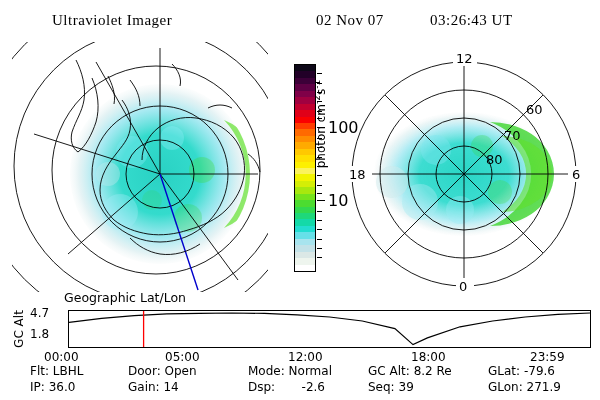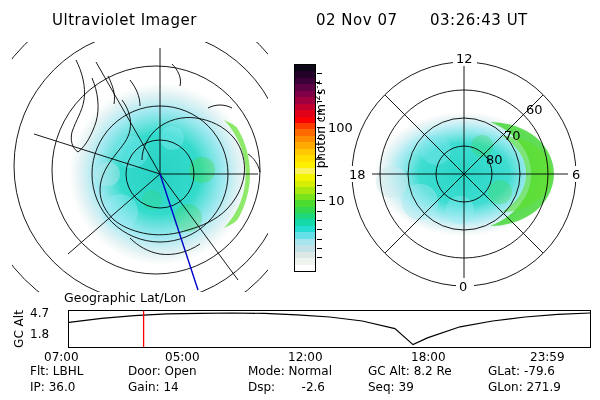--- a/index.html
+++ b/index.html
@@ -19,20 +19,21 @@
 
   
   .header {
     position: absolute;
     top: 8px; left: 0; width: 600px;
     height: 24px;
     display: flex;
     align-items: center;
     font-size: 15px;
     letter-spacing: 0.5px;
+    font-family: Liberation Serif, serif;
   }
   .hdr-title { position: absolute; left: 52px; }
   .hdr-date  { position: absolute; left: 272px; margin-left: 44px; }
   .hdr-time  { position: absolute; left: 430px; }
 
   
   .panel { position: absolute; }
   #geo-panel  { left: 12px;  top: 42px; width: 256px; height: 250px; }
   #apex-panel { left: 340px; top: 42px; width: 256px; height: 250px; }
 
@@ -68,21 +69,21 @@
   .cbar-grad { position: absolute; inset: 0; }
   .cbar-ticks { position: absolute; left: 41px; top: 6px; height: 208px; width: 26px; }
   .cbar-tick {
     position: absolute; left: 0;
     width: 5px; height: 1px; background: #000;
   }
   .cbar-tick.major { width: 8px; }
   .cbar-lbl {
     position: absolute;
     left: 11px;
-    font-size: 13px;
+    font-size: 16px;
     transform: translateY(-50%);
     white-space: nowrap;
   }
 
   
   #orbit-block { position: absolute; left: 0; top: 300px; width: 600px; height: 58px; }
   #gcalt-label {
     position: absolute;
     left: -9px; top: 22px;
     width: 56px;
@@ -319,21 +320,21 @@
     <div class="gcalt-tick-lbl" id="gcalt-lo">1.8</div>
 
     <div id="orbit-frame">
       <svg width="521" height="36" viewBox="0 0 521 36">
         <polyline id="orbit-track" fill="none" stroke="#000" stroke-width="1.2" points="0.0,11.3 32.6,7.3 65.2,4.7 74.6,4.2 97.8,2.9 130.3,2.4 162.9,2.0 195.5,2.4 228.1,3.8 260.7,6.0 293.3,10.0 325.9,17.6 344.0,33.6 358.4,26.9 391.0,15.8 423.6,10.0 456.2,6.0 488.8,3.3 521.0,2.0"></polyline>
         <line id="orbit-cursor" y1="0" y2="36" stroke="#ff0000" stroke-width="1.3" x1="74.6" x2="74.6"></line>
       </svg>
     </div>
 
     <div class="time-axis">
-      <span class="time-lbl" style="left:44px">07:00</span>
+      <span class="time-lbl" style="left:44px">00:00</span>
       <span class="time-lbl" style="left:165px">05:00</span>
       <span class="time-lbl" style="left:288px">12:00</span>
       <span class="time-lbl" style="left:411px">18:00</span>
       <span class="time-lbl" style="left:530px">23:59</span>
     </div>
   </div>
 
   <div id="status">
     <div class="st-cell st-row1 c1">
       <span>Flt:</span> <span>LBHL</span>

